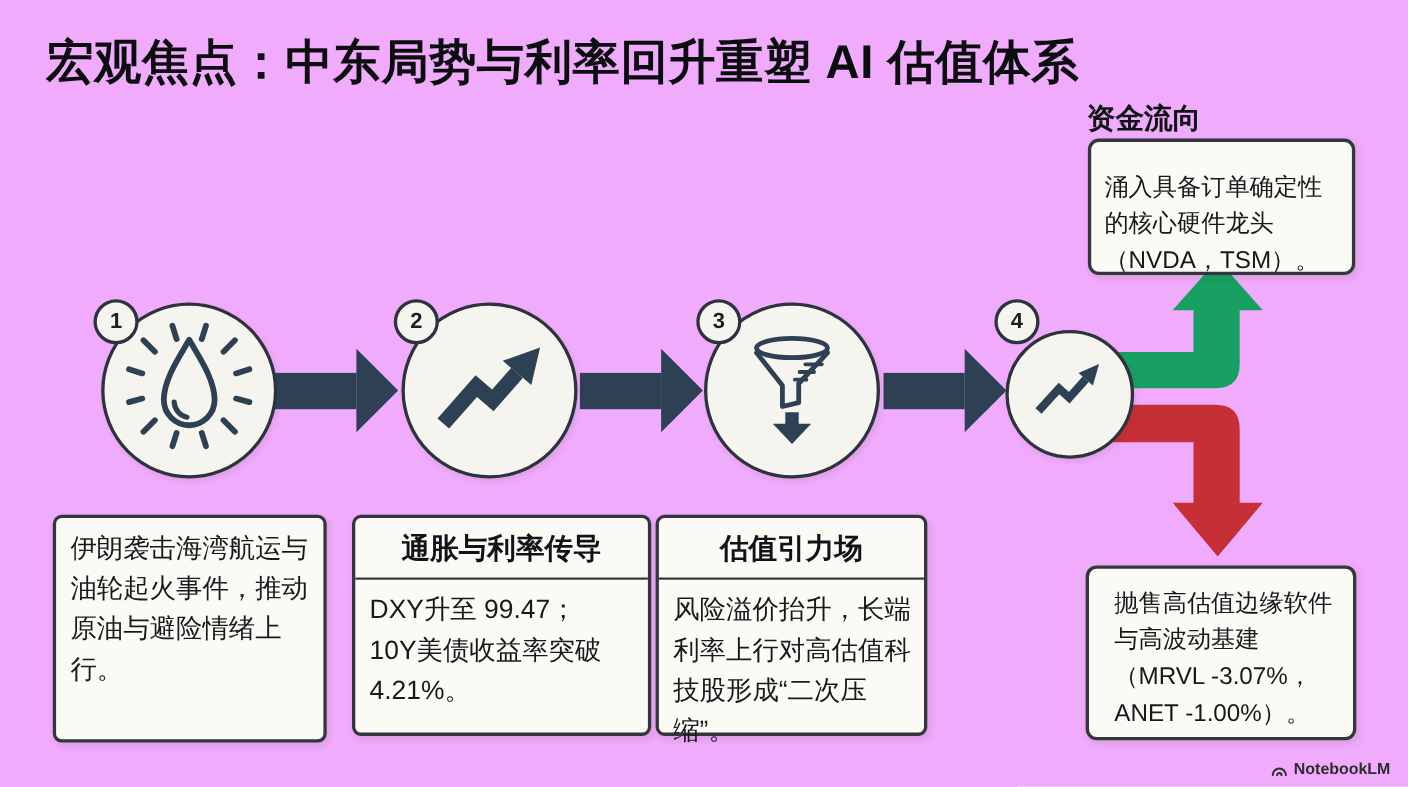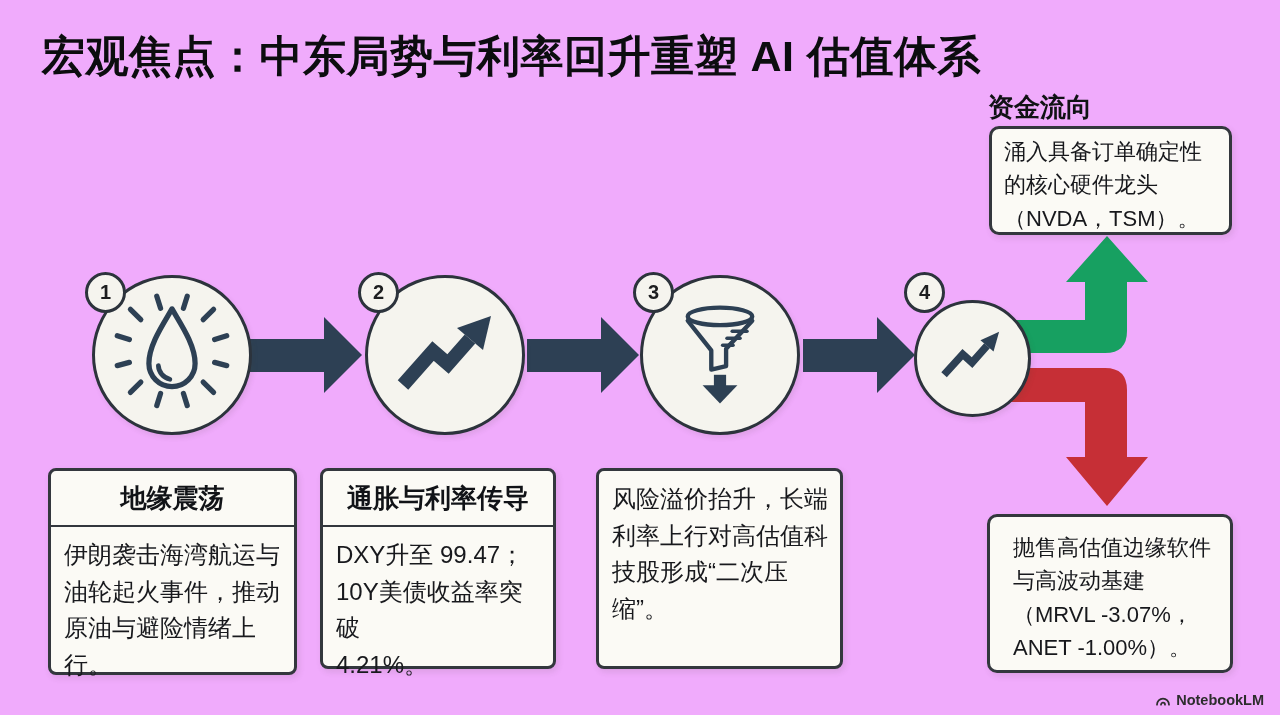--- a/index.html
+++ b/index.html
@@ -44,30 +44,30 @@
   .flow-label{
     position:absolute; left:988px; top:90px; width:244px;
     text-align:left; font-size:26px; font-weight:800; color:#101214;
   }
   .note{
     position:absolute; box-sizing:border-box; z-index:2;
     background:#fbfaf5; border:3px solid #33373d; border-radius:10px;
     font-size:22px; line-height:1.52; color:#17181c;
     white-space:pre-line; box-shadow:2px 3px 6px rgba(70,64,48,0.12);
   }
-  #note-in {left:989px; top:126px; width:243px; height:109px; padding:6px 8px 4px 12px;}
+  #note-in {left:989px; top:126px; width:243px; height:124px; padding:24px 8px 4px 12px;}
   #note-out{left:987px; top:514px; width:246px; height:159px; padding:14px 8px 4px 23px;}
   
   .card{
     position:absolute; box-sizing:border-box; z-index:2;
     background:#fbfaf5; border:3px solid #33373d; border-radius:8px;
     box-shadow:2px 3px 6px rgba(70,64,48,0.12);
   }
   #card1{left:48px;  top:468px; width:249px; height:207px;}
-  #card2{left:320px; top:468px; width:236px; height:201px;}
+  #card2{left:320px; top:468px; width:272px; height:201px;}
   #card3{left:596px; top:468px; width:247px; height:201px;}
   .card .hd{
     height:56px; border-bottom:2.5px solid #33373d; box-sizing:border-box;
     display:flex; align-items:center; justify-content:center;
     font-size:26px; font-weight:800; color:#111317;
   }
   .card .bd{
     padding:10px 10px 8px 13px; font-size:24px; line-height:1.53;
     color:#18191d; white-space:pre-line;
   }
@@ -177,33 +177,33 @@
   <div class="flow-label">资金流向</div>
   <div class="note" id="note-in">涌入具备订单确定性
 的核心硬件龙头
 （NVDA，TSM）。</div>
   <div class="note" id="note-out">抛售高估值边缘软件
 与高波动基建
 （MRVL -3.07%，
 ANET -1.00%）。</div>
 
   <div class="card" id="card1">
-    <div class="hd">地缘震荡</div>
     <div class="bd">伊朗袭击海湾航运与
 油轮起火事件，推动
 原油与避险情绪上
 行。</div>
   </div>
   <div class="card" id="card2">
     <div class="hd">通胀与利率传导</div>
     <div class="bd">DXY升至 99.47；
 10Y美债收益率突破
 4.21%。</div>
   </div>
   <div class="card" id="card3">
+    <div class="hd">估值引力场</div>
     <div class="bd">风险溢价抬升，长端
 利率上行对高估值科
 技股形成“二次压缩”。</div>
   </div>
 
   <div class="brand">
     <span>
       <svg width="16" height="14" viewBox="0 0 24 20">
         <path d="M3,17 a9,9 0 0 1 18,0" fill="none" stroke="#2d2d2d" stroke-width="2.6" stroke-linecap="round"></path>
         <path d="M9,17 a3,3 0 0 1 6,0" fill="none" stroke="#2d2d2d" stroke-width="2.6" stroke-linecap="round"></path>

